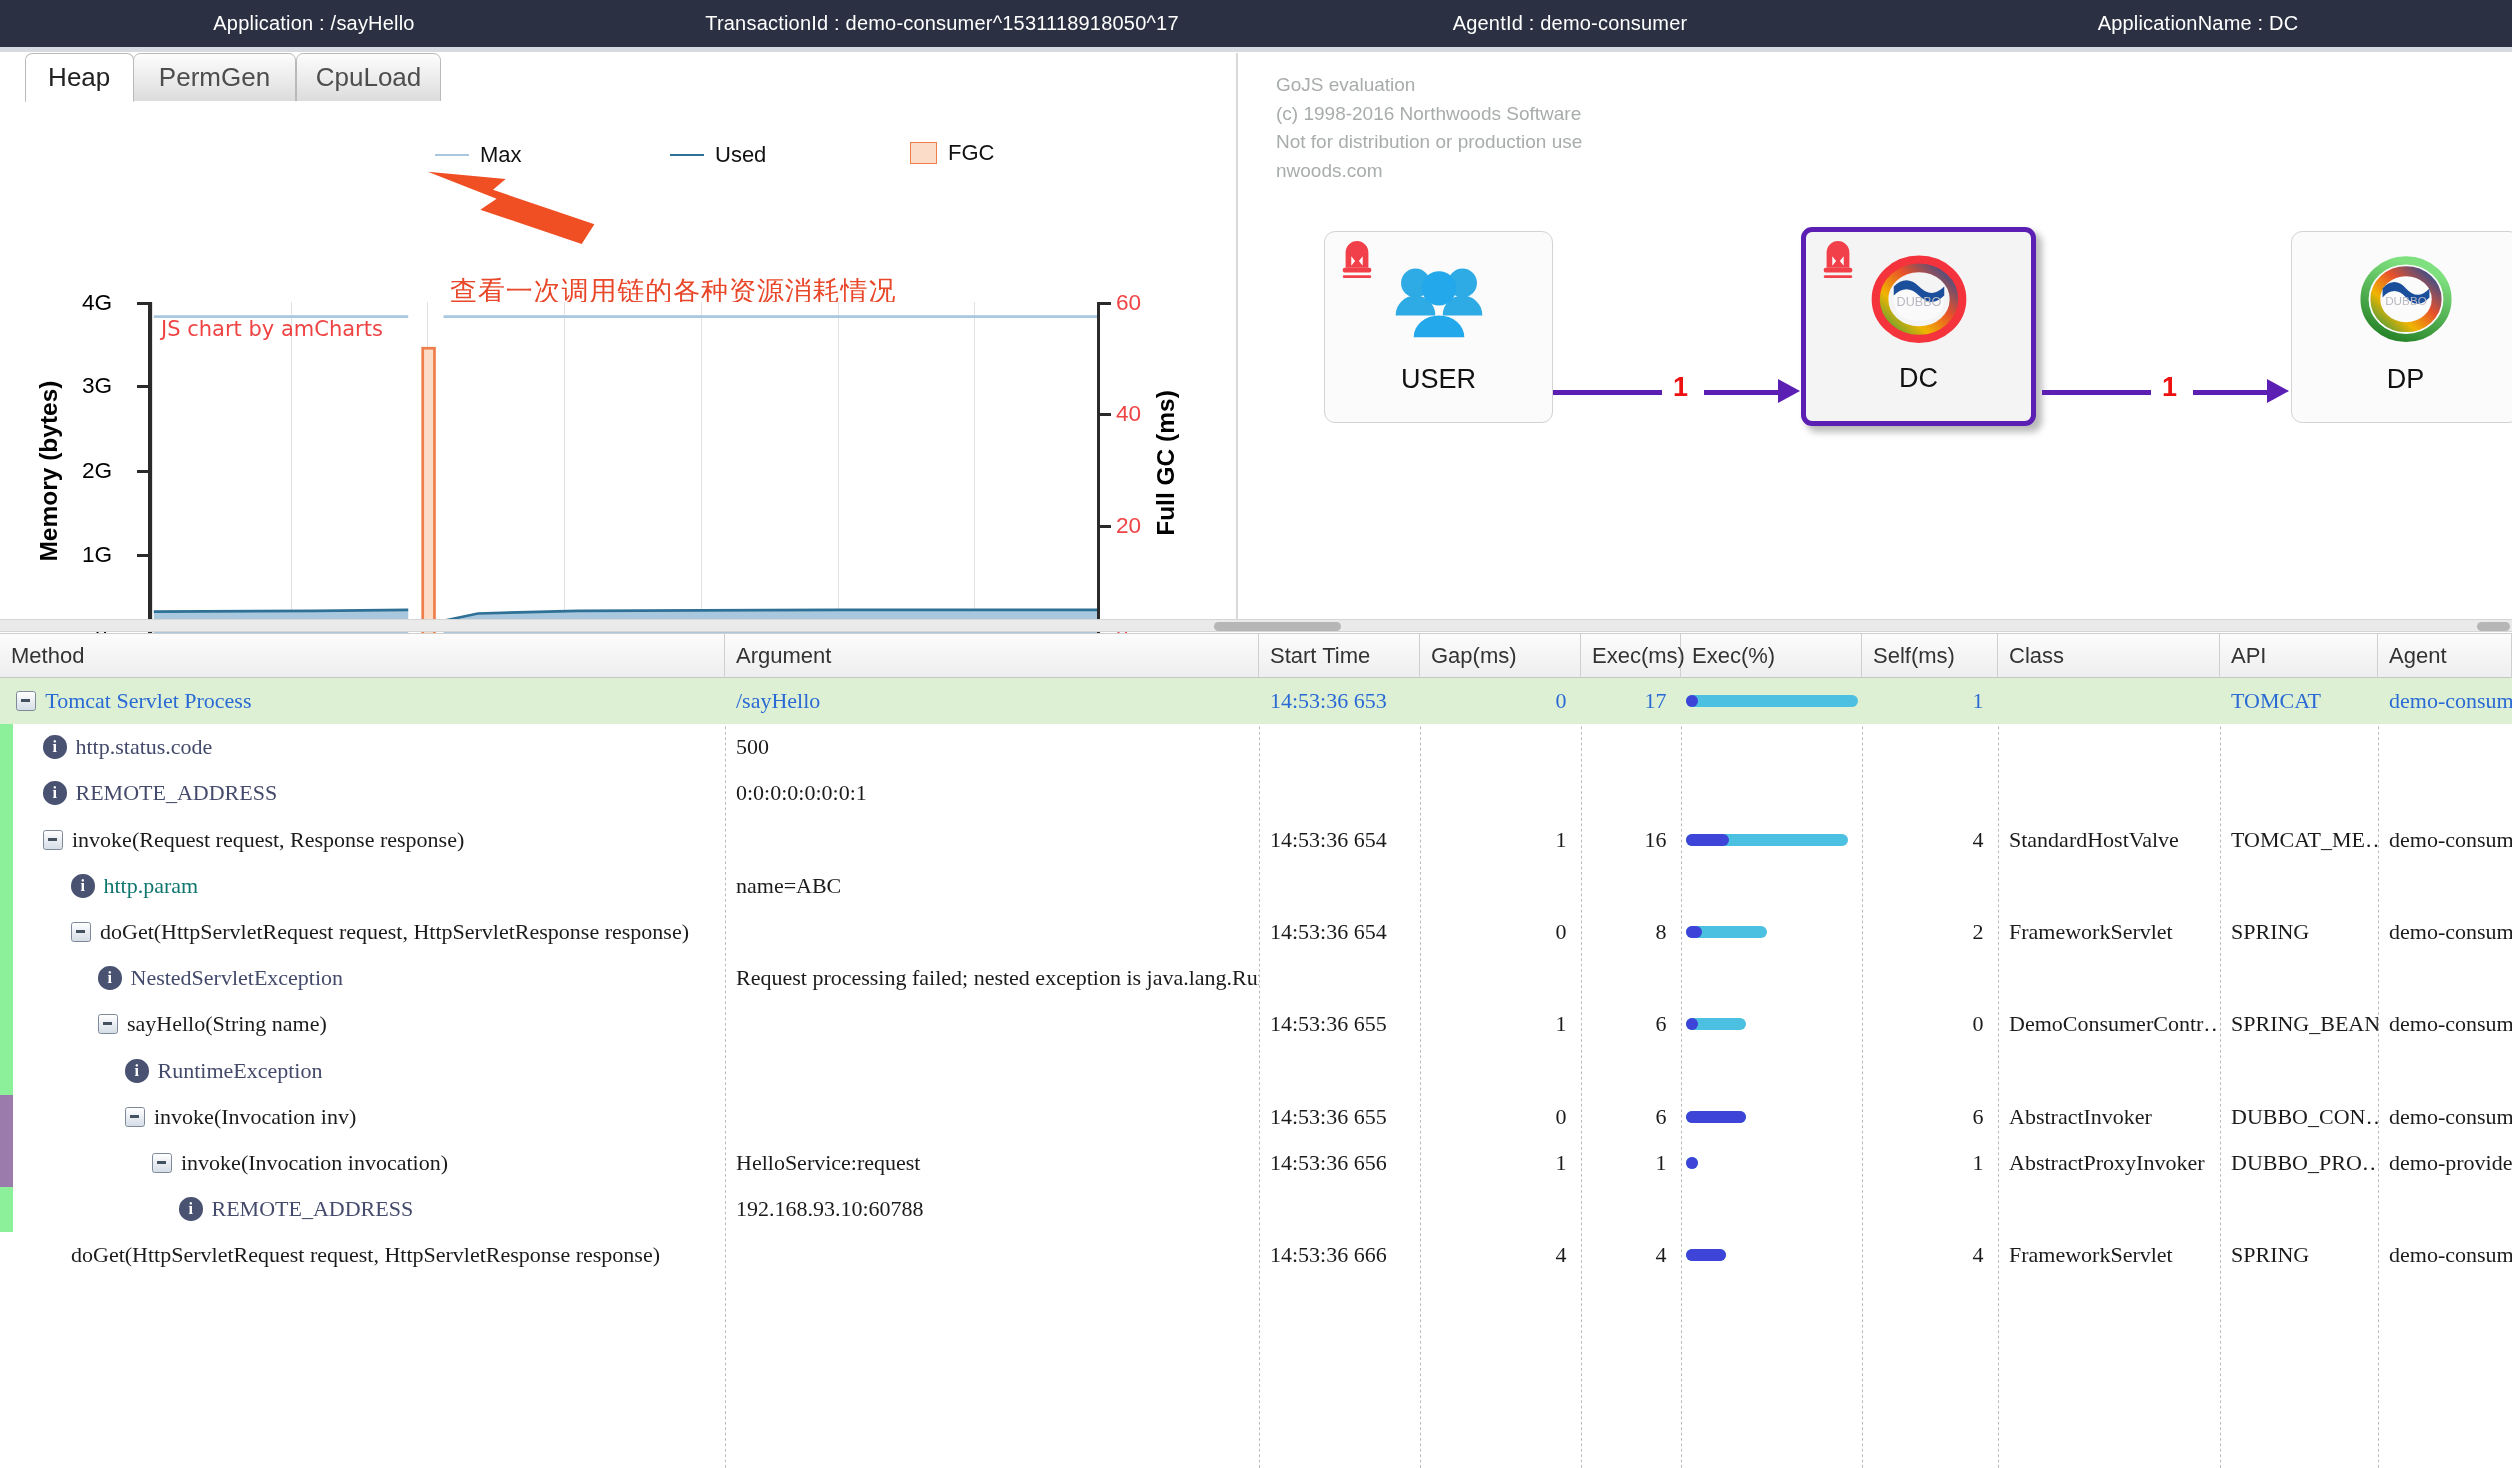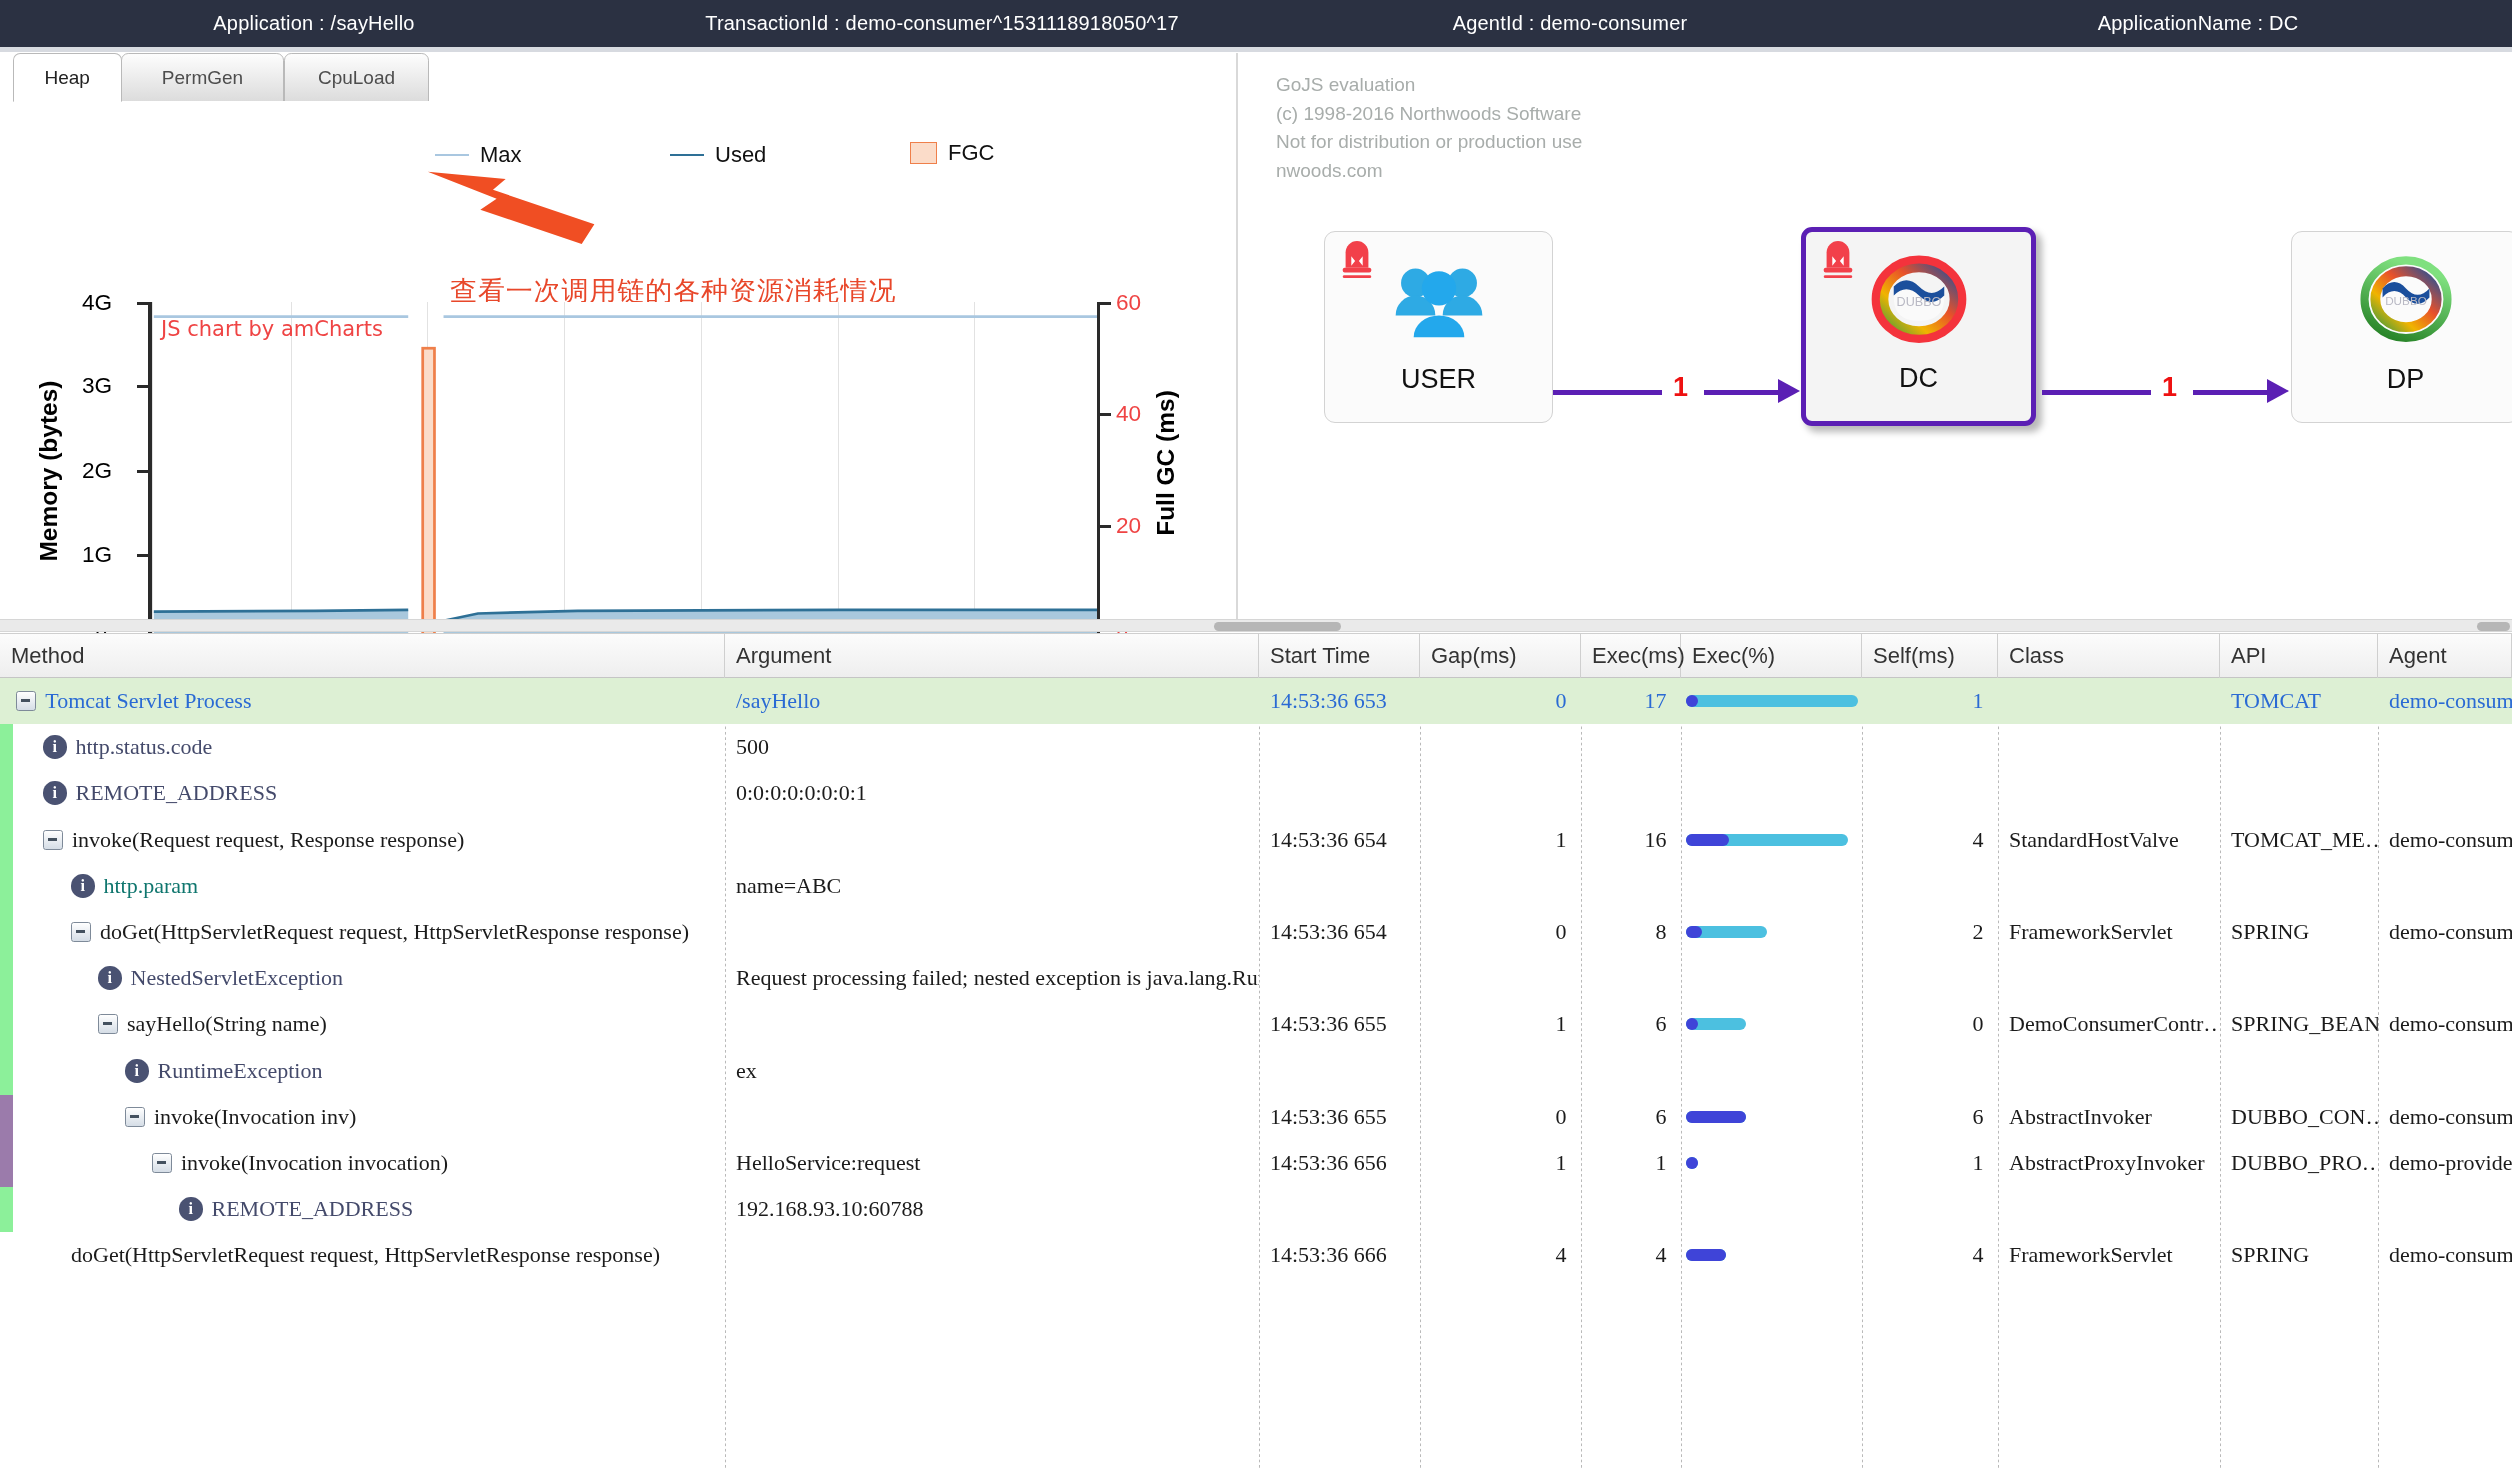--- a/index.html
+++ b/index.html
@@ -32,22 +32,23 @@
 
   
   #tabs {
     position:absolute; left:0; top:53px; width:1232px; height:51px;
   }
   .tab {
     position:absolute; top:0; height:49px;
     border:0.9px solid #b9b9b9;
     border-top-left-radius:7.2px; border-top-right-radius:7.2px;
     display:flex; align-items:center; justify-content:center;
-    font-size:19px; color:#4d4d4d;
+    font-size:26px; color:#4d4d4d;
     background:linear-gradient(#fdfdfd,#dcdcdc);
+    margin-left:12px;
   }
   .tab.active {
     background:#ffffff;
     border-bottom:0.9px solid #ffffff;
     color:#222; z-index:3;
   }
   #tab0 { left:12.7px;  width:109px; }
   #tab1 { left:121px; width:163px; }
   #tab2 { left:284px; width:145px; }
   #tabline {
@@ -582,21 +583,20 @@
         <div class="cell num" style="left: 1862px; width: 136px;">0</div>
         <div class="cell" style="left: 1998px; width: 222px; padding-left: 11px;">DemoConsumerContr…</div>
         <div class="cell" style="left: 2220px; width: 158px; padding-left: 11px;">SPRING_BEAN</div>
         <div class="cell" style="left: 2378px; width: 134px; padding-left: 11px;">demo-consume</div>
       </div>
       <div class="trow" style="top: 370px;">
         <div class="cell" style="left: 0px; width: 725px; padding-left: 125px;">
           <span class="infoico">i</span>
           <span class="mtxt" style="color: rgb(68, 74, 107);">RuntimeException</span>
         </div>
-        <div class="cell" style="left: 725px; width: 534px; padding-left: 11px;">ex</div>
         <div class="cell" style="left: 1259px; width: 161px; padding-left: 11px;"></div>
         <div class="cell num" style="left: 1420px; width: 161px;"></div>
         <div class="cell num" style="left: 1581px; width: 100px;"></div>
         <div class="cell" style="left: 1681px; width: 181px;"></div>
         <div class="cell num" style="left: 1862px; width: 136px;"></div>
         <div class="cell" style="left: 1998px; width: 222px; padding-left: 11px;"></div>
         <div class="cell" style="left: 2220px; width: 158px; padding-left: 11px;"></div>
         <div class="cell" style="left: 2378px; width: 134px; padding-left: 11px;"></div>
       </div>
       <div class="trow" style="top: 416px;">

